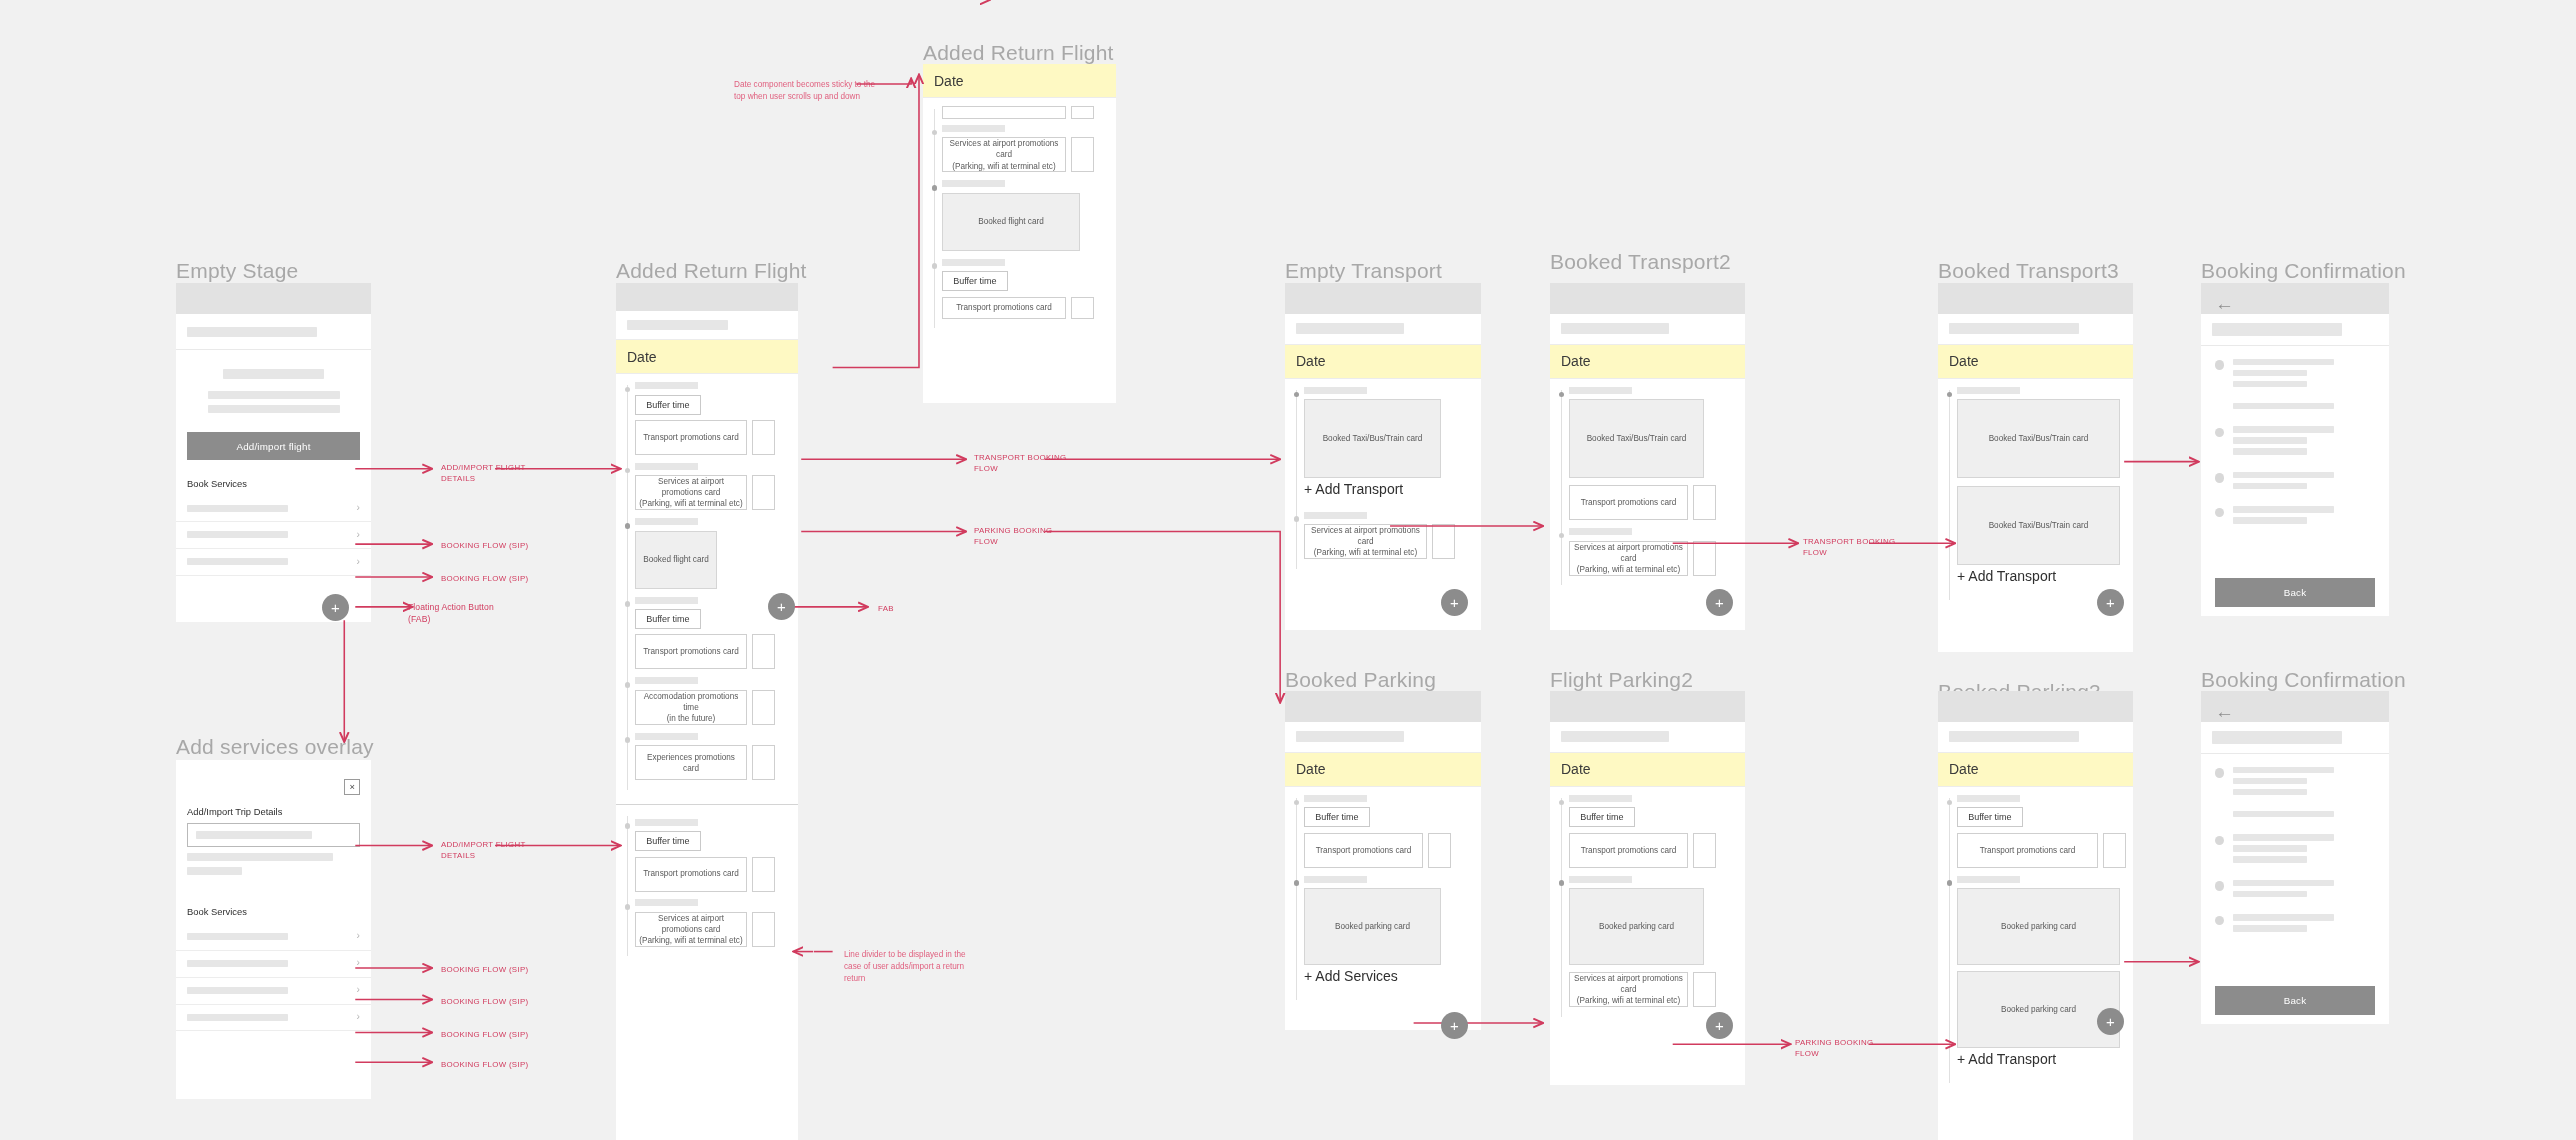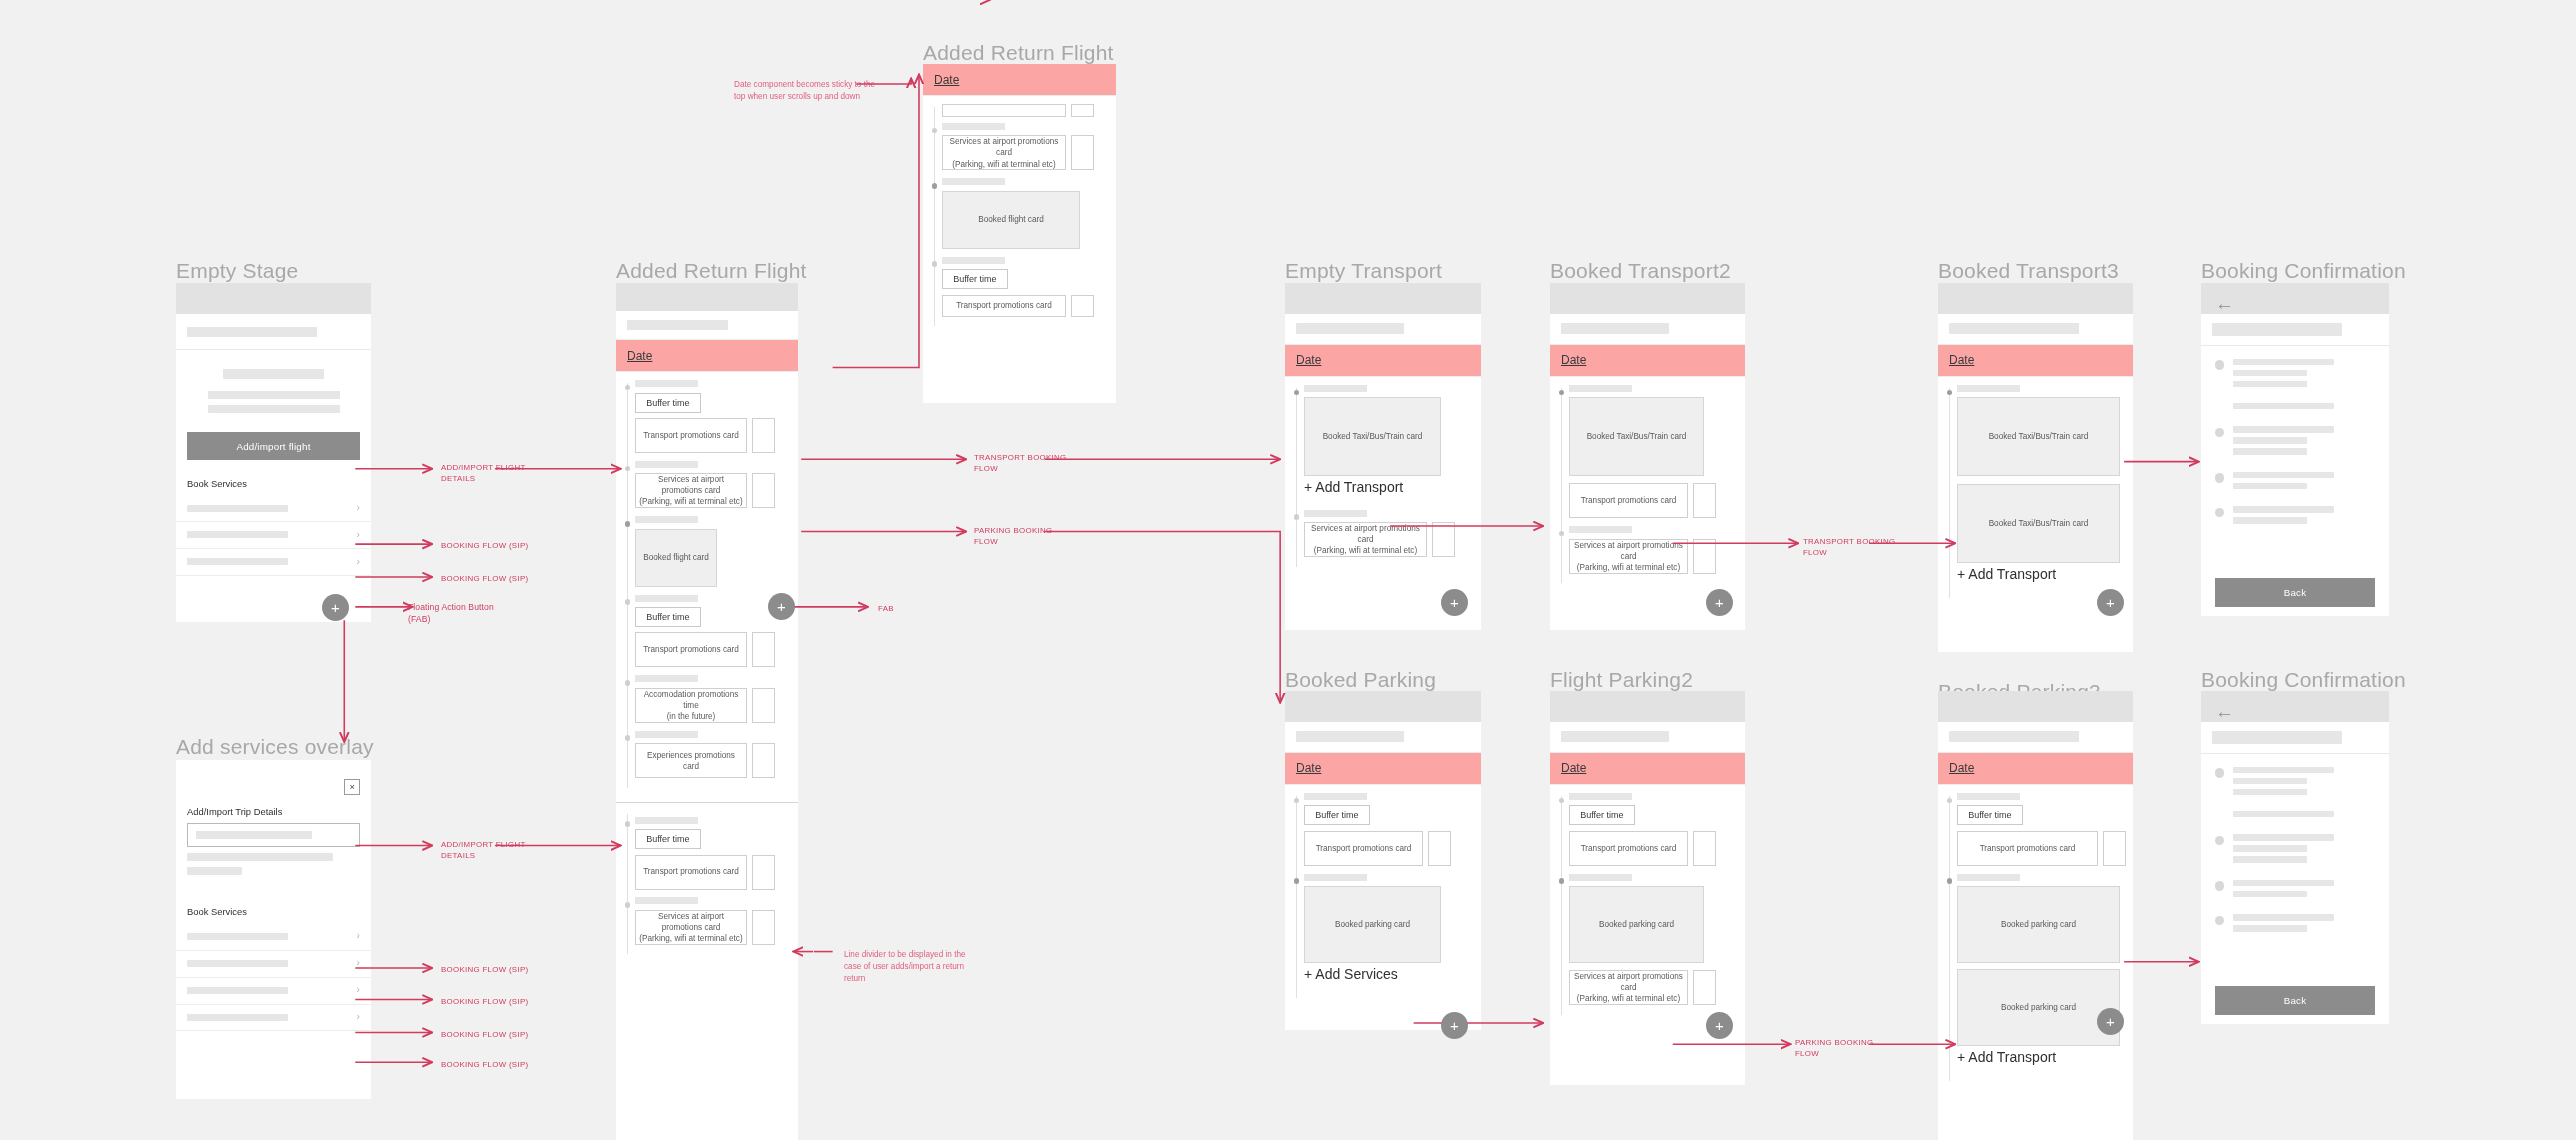--- a/index.html
+++ b/index.html
@@ -28,24 +28,23 @@
   .appbar { background: #e2e2e2; width: 100%; }
   .appbar-back {
     color: #8d8d8d; font-size: 19px; line-height: 1;
     padding: 11px 0 0 14px;
   }
   .bar { background: #e6e6e6; border-radius: 0.8px; }
   .row-divider { height: 0.8px; background: #e9e9e9; width: 100%; }
   .hdr-block { padding: 12.6px 11px; }
   .date-block {
     padding: 8.6px 11px;
-    font-size: 12px; color: #3a3a3a;
+    font-size: 14px; color: #3a3a3a;
     border-bottom: 0.8px solid #ececec;
-    background: #fca5a5;
-    text-decoration: underline;
+    background: #fef9c3;
   }
   .date-block.top { border-top: 0.8px solid #ececec; }
 
   .tl { position: relative; padding: 7.9px 0 7.9px 0; }
   .tl-line { position: absolute; left: 11px; top: 11px; bottom: 6.3px; width: 0.8px; background: #e0e0e0; }
   .tl-item { position: relative; padding-left: 19px; margin-bottom: 7.9px; }
   .tl-dot {
     position: absolute; left: 8.6px; top: 4.7px;
     width: 5.5px; height: 5.5px; border-radius: 50%;
     background: #cfcfcf;
@@ -448,21 +447,21 @@
             <span>Services at airport promotions card</span>
             <span>(Parking, wifi at terminal etc)</span>
           </div>
           <div class="promo-peek" style="width:23.6px; height:35px;"></div>
         </div>
       </div>
     </div>
   </div>
   <div class="fab" style="left:1441px; top:589px;">+</div>
 
-  <div class="screen-title" style="left:1550px; top:259px;">Booked Transport2</div>
+  <div class="screen-title" style="left:1550px; top:250px;">Booked Transport2</div>
   <div class="phone" style="left:1550px; top:283px; width:195px; height:347px;">
     <div class="appbar" style="height:31px;"></div>
     <div class="hdr-block" style="padding:9.4px 11px;">
       <div class="bar" style="height:11px; width:108px;"></div>
     </div>
     <div class="date-block top">Date</div>
     <div class="tl">
       <div class="tl-line"></div>
       <div class="tl-item">
         <div class="tl-dot dark"></div>

